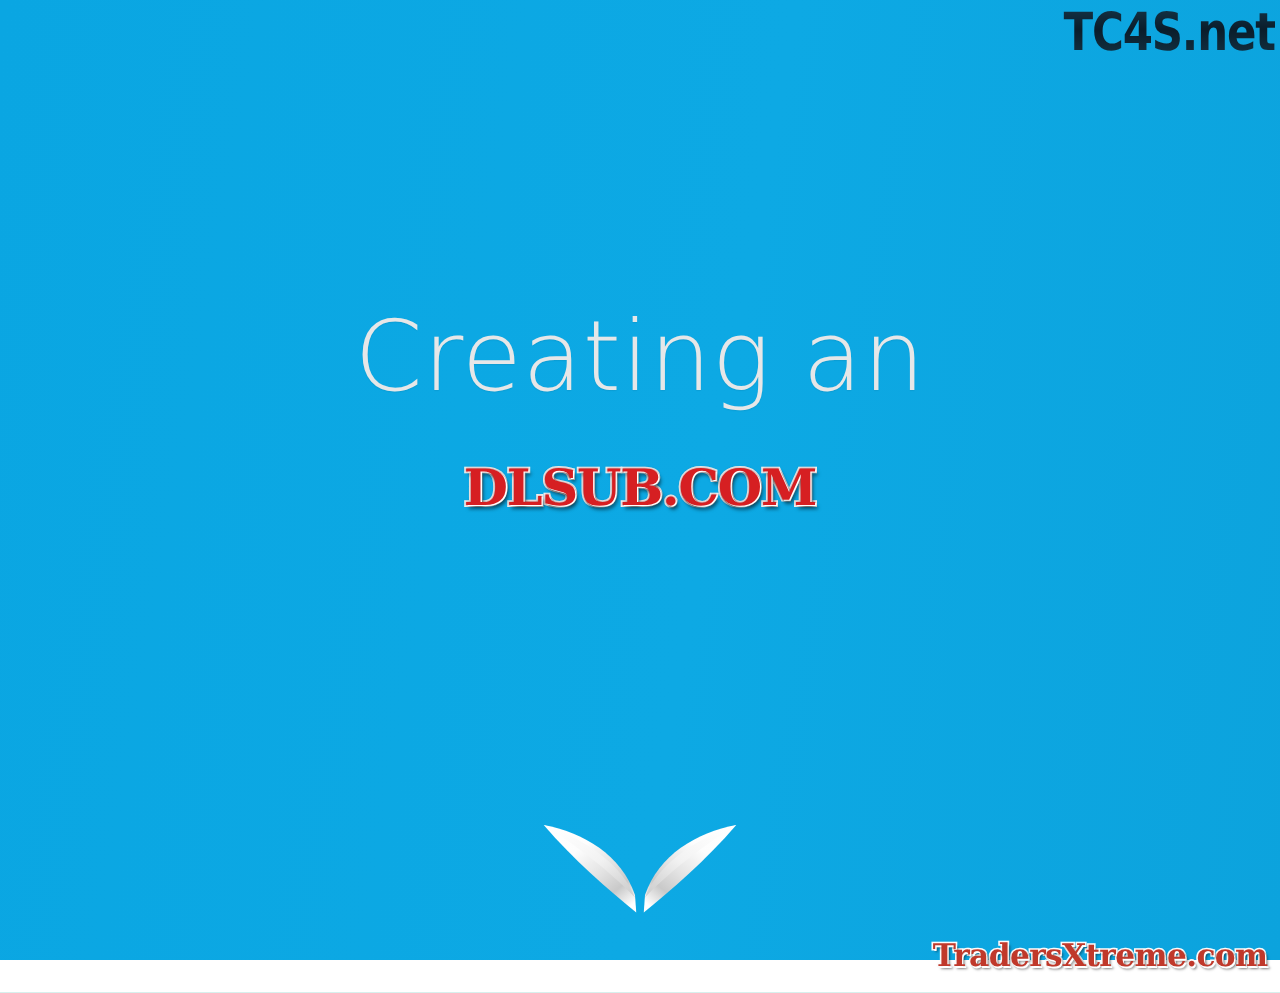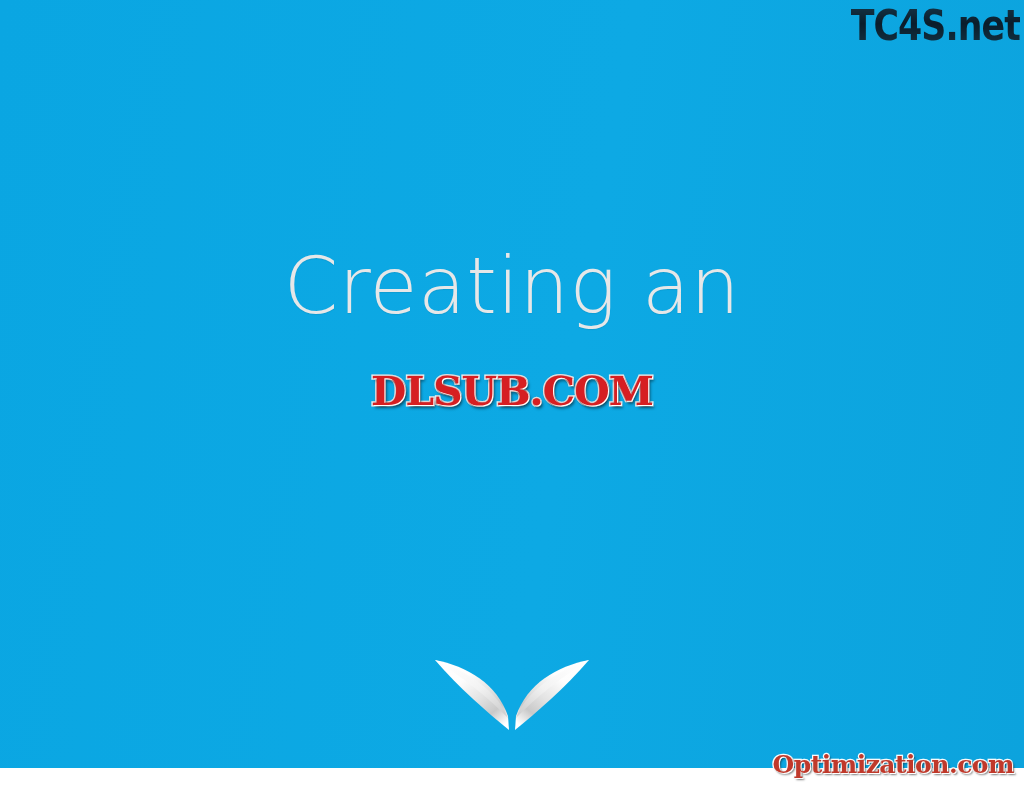--- a/index.html
+++ b/index.html
@@ -189,15 +189,15 @@
 
         <path d="M162 10 C 130 16, 100 34, 89 66 L 88 80 C 110 62, 138 38, 162 10 Z" fill="url(#wingGradR)"></path>
         <path d="M162 10 C 126 22, 98 44, 89 68 C 108 48, 136 26, 162 10 Z" fill="url(#innerR)"></path>
       </svg>
     </div>
 
   </div>
 
   <div id="footer-bar"></div>
 
-  <div id="watermark-traders">Optimization.com</div>
+  <div id="watermark-traders">TradersXtreme.com</div>
 
 </div>
 
 </body></html>

